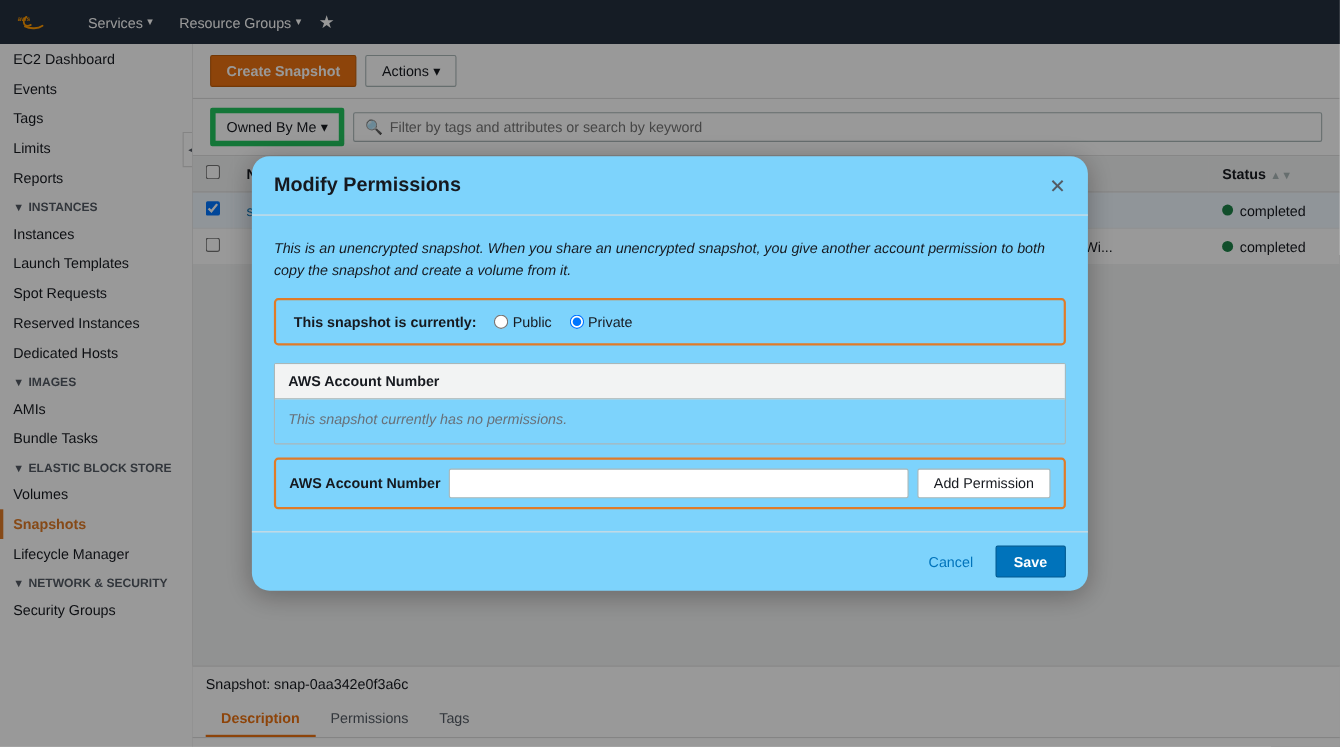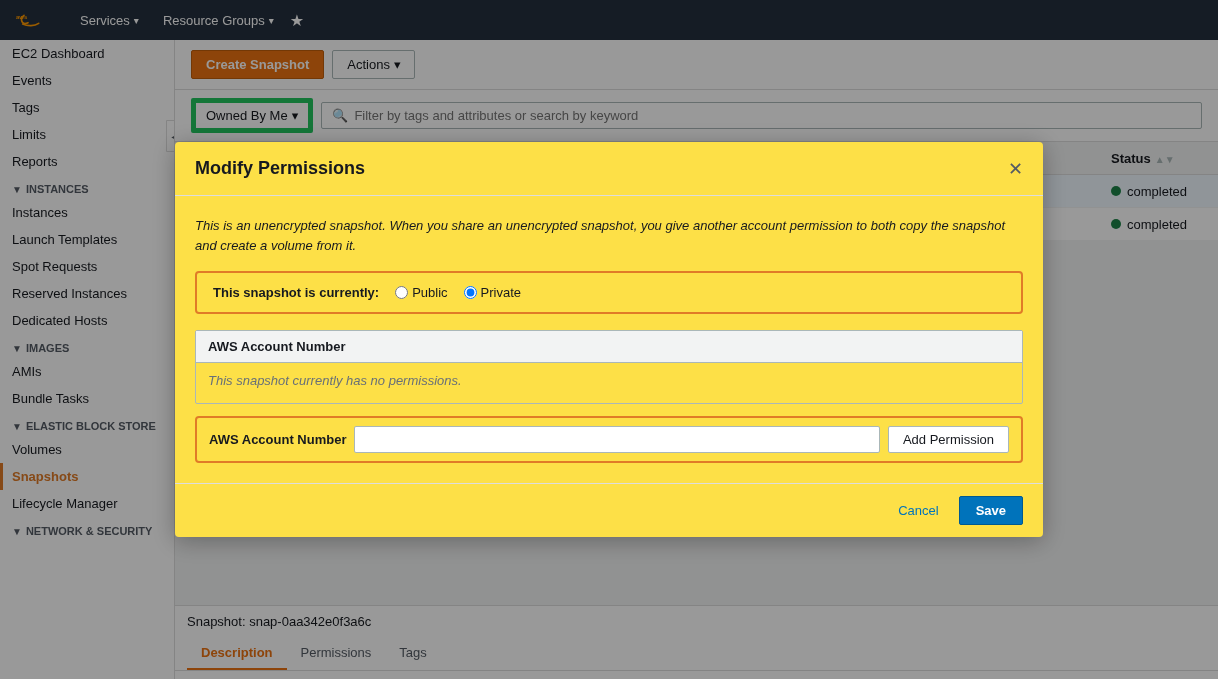--- a/index.html
+++ b/index.html
@@ -235,23 +235,23 @@
     .modal-overlay {
       position: fixed;
       top: 0; left: 0; right: 0; bottom: 0;
       background: rgba(0,0,0,0.4);
       z-index: 200;
       display: flex;
       align-items: center;
       justify-content: center;
     }
     .modal {
-      background: #fde047;
-      border-radius: 4px;
-      width: 868px;
+      background: #7dd3fc;
+      border-radius: 16px;
+      width: 760px;
       max-width: 95%;
       box-shadow: 0 4px 24px rgba(0,0,0,0.3);
     }
     .modal-header {
       display: flex;
       justify-content: space-between;
       align-items: center;
       padding: 16px 20px;
       border-bottom: 1px solid #ddd;
     }
@@ -428,20 +428,21 @@
         <div class="sidebar-item">Reserved Instances</div>
         <div class="sidebar-item">Dedicated Hosts</div>
         <div class="sidebar-section"><span class="sidebar-section-icon">▼</span> IMAGES</div>
         <div class="sidebar-item">AMIs</div>
         <div class="sidebar-item">Bundle Tasks</div>
         <div class="sidebar-section"><span class="sidebar-section-icon">▼</span> ELASTIC BLOCK STORE</div>
         <div class="sidebar-item">Volumes</div>
         <div class="sidebar-item active">Snapshots</div>
         <div class="sidebar-item">Lifecycle Manager</div>
         <div class="sidebar-section"><span class="sidebar-section-icon">▼</span> NETWORK &amp; SECURITY</div>
+        <div class="sidebar-item">Security Groups</div>
       </div>
   </aside>
 
   <div class="main-content">
 
     <div class="toolbar">
       <button class="btn-primary">Create Snapshot</button>
       <button class="btn-secondary">
         <span>Actions</span>
         <span>▾</span>

